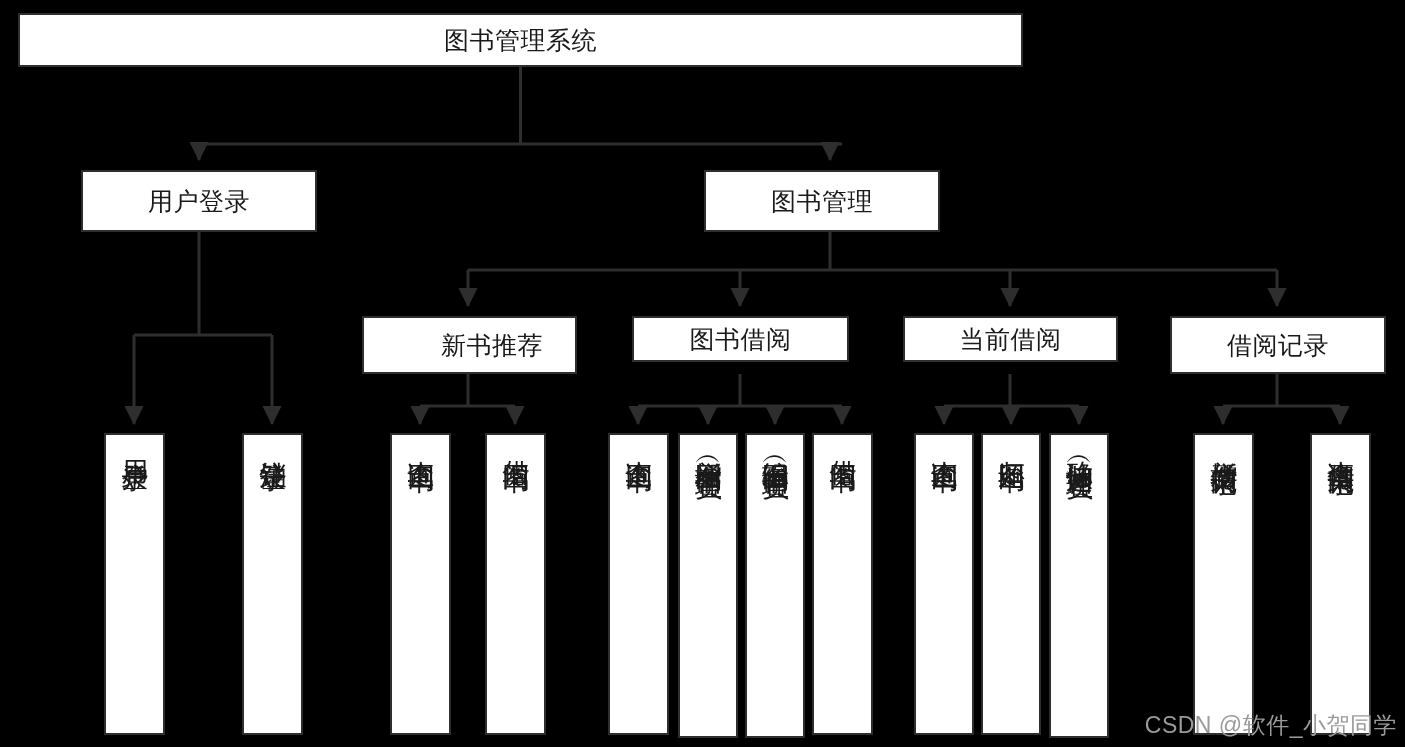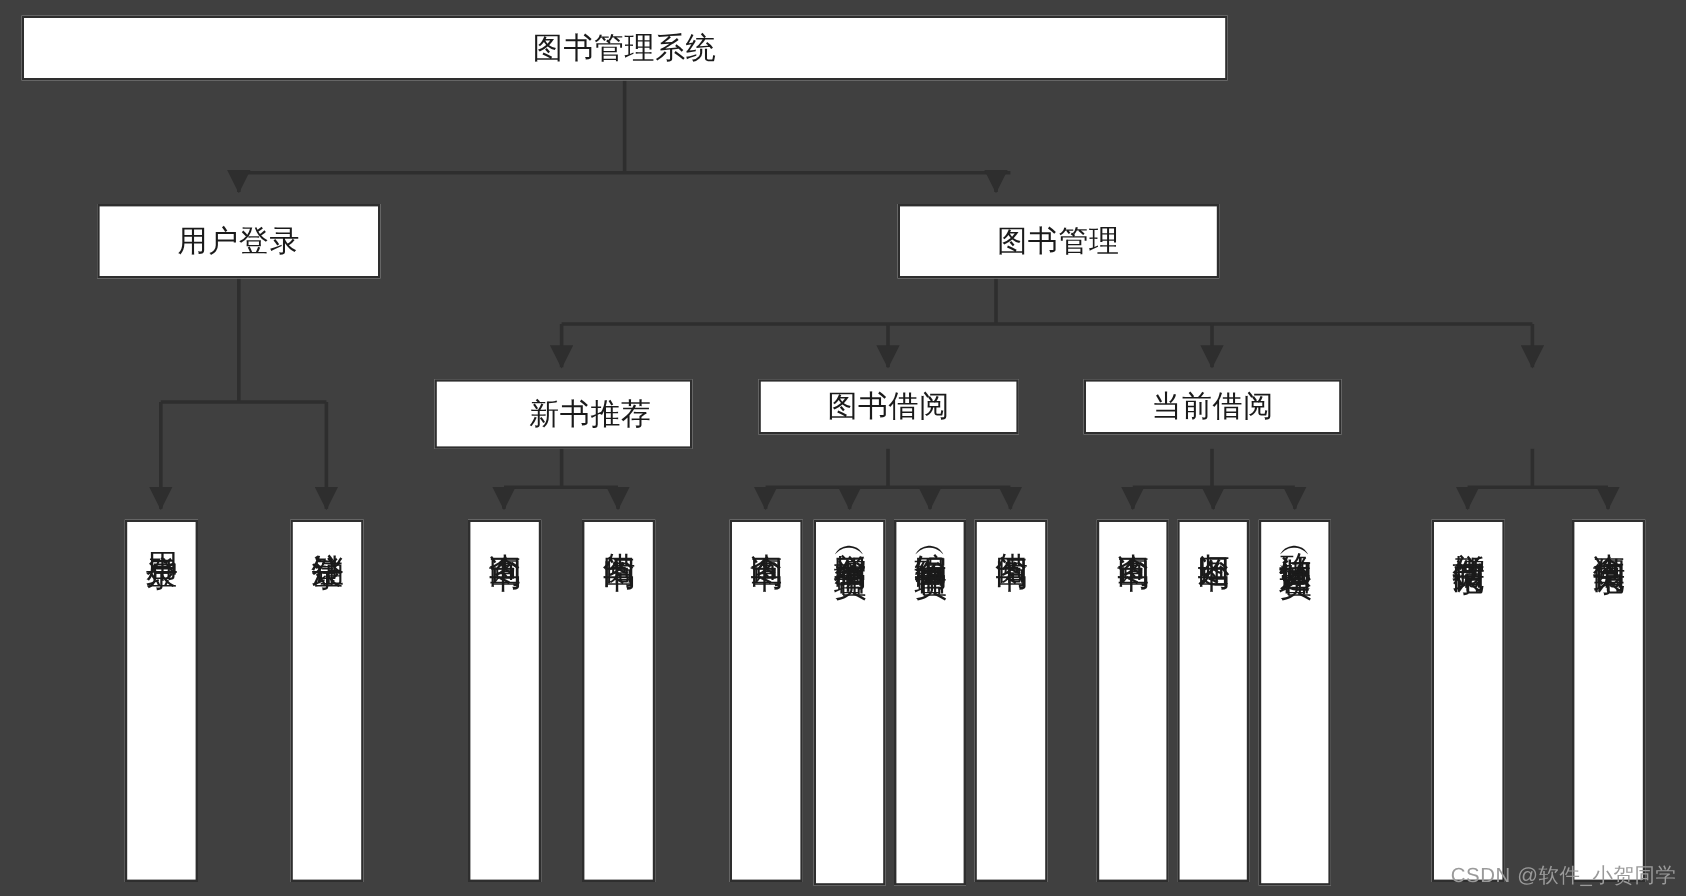--- a/index.html
+++ b/index.html
@@ -10,21 +10,21 @@
   body {
     width: 1405px;
     height: 747px;
     overflow: hidden;
     font-family: "Liberation Sans", "DejaVu Sans", sans-serif;
   }
   #diagram-root {
     position: relative;
     width: 1405px;
     height: 747px;
-    background: #404040;
+    background: #000000;
   }
   svg.diagram-canvas {
     position: absolute;
     left: 0;
     top: 0;
     width: 1405px;
     height: 747px;
   }
   .node-box {
     position: absolute;
@@ -54,21 +54,21 @@
     writing-mode: vertical-rl;
     text-orientation: upright;
     font-size: 27px;
     letter-spacing: 2px;
     line-height: 1.0;
   }
   .watermark {
     position: absolute;
     right: 8px;
     bottom: 6px;
-    font-size: 17px;
+    font-size: 23px;
     color: #9a9a9a;
     white-space: nowrap;
     letter-spacing: 0.5px;
   }
 </style>
 </head>
 <body>
 
 <div id="diagram-root">
 
@@ -124,36 +124,39 @@
   </svg>
 
   <div class="node-box horiz" style="left:18px; top:13px; width:1005px; height:54px;">
     <span class="node-label">图书管理系统</span>
   </div>
 
   <div class="node-box horiz" style="left:81px; top:170px; width:236px; height:62px;">
     <span class="node-label">用户登录</span>
   </div>
 
-  <div class="node-box horiz" style="left:748px; top:170px; width:268px; height:62px;">
+  <div class="node-box horiz" style="left:704px; top:170px; width:236px; height:62px;">
     <span class="node-label">图书管理</span>
   </div>
 
   <div class="node-box horiz" style="left:362px; top:316px; width:215px; height:58px;padding-left:45px;">
     <span class="node-label">新书推荐</span>
   </div>
 
   <div class="node-box horiz" style="left:632px; top:316px; width:217px; height:46px;">
     <span class="node-label">图书借阅</span>
   </div>
 
   <div class="node-box horiz" style="left:903px; top:316px; width:215px; height:46px;">
     <span class="node-label">当前借阅</span>
   </div>
 
+  <div class="node-box horiz" style="left:1170px; top:316px; width:216px; height:58px;">
+    <span class="node-label">借阅记录</span>
+  </div>
 
   <div class="node-box vert" style="left:104px; top:433px; width:61px; height:302px;">
     <span class="node-label">用户登录</span>
   </div>
 
   <div class="node-box vert" style="left:242px; top:433px; width:61px; height:302px;">
     <span class="node-label">注销登录</span>
   </div>
 
   <div class="node-box vert" style="left:390px; top:433px; width:61px; height:302px;">

